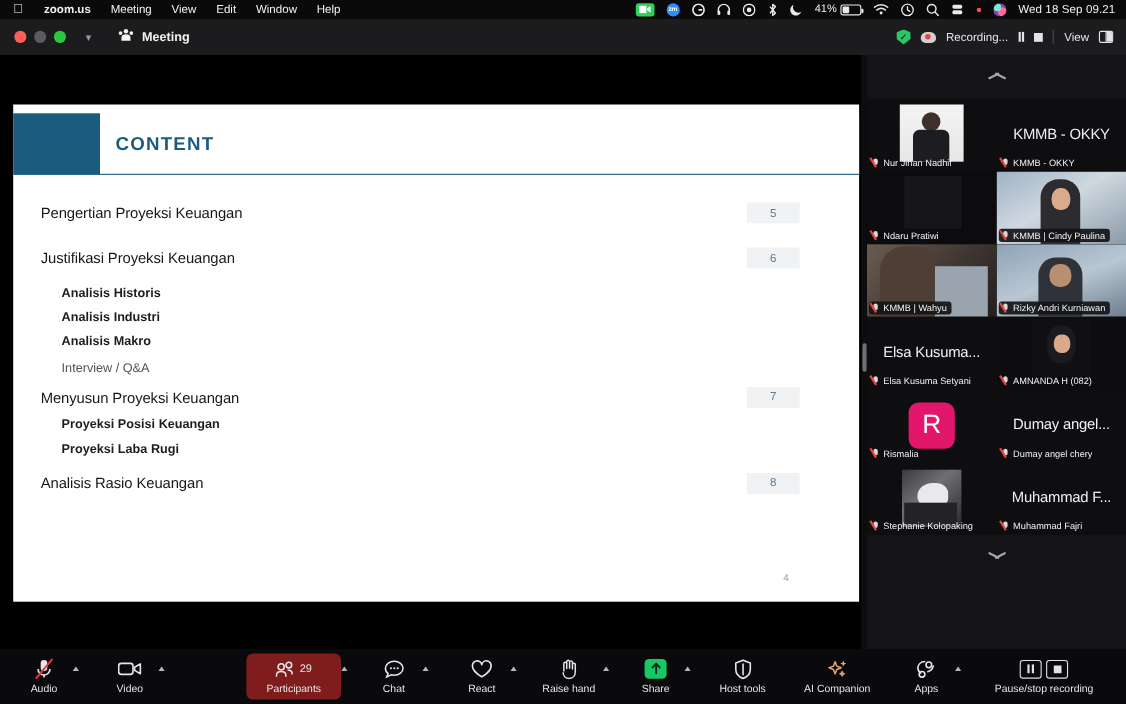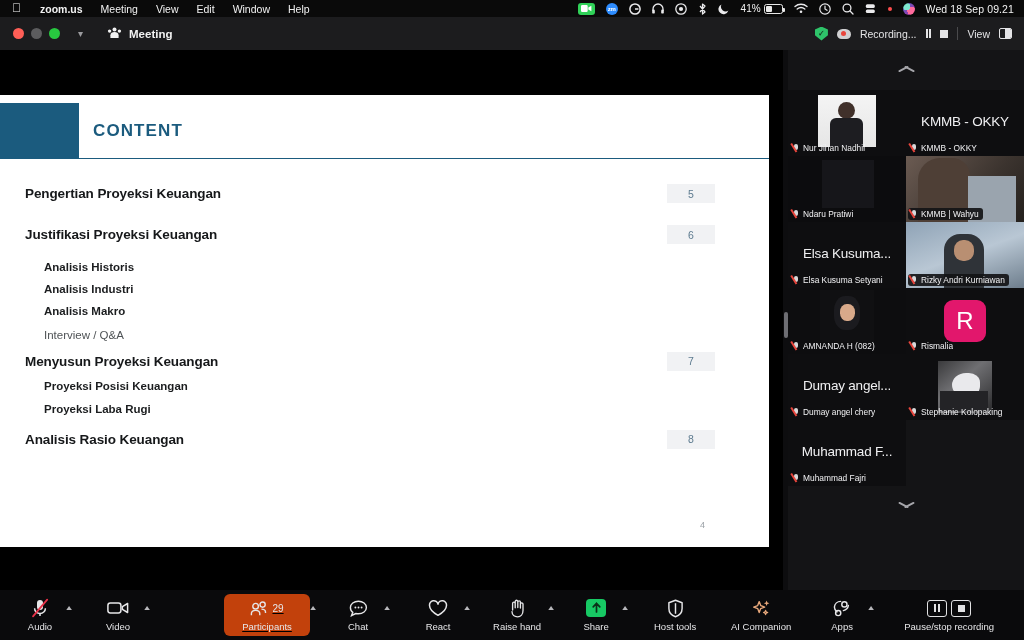--- a/index.html
+++ b/index.html
@@ -96,41 +96,41 @@
   }
   .view-layout i { display:block; height:100%; }
   .view-layout i:first-child { width:58%; background:transparent; border-right:1.2px solid #e4e4e6; }
   .view-layout i:last-child { width:42%; background:#e4e4e6; }
 
   
   .stage {
     position:absolute; top:50px; left:0; width:783px; height:540px; background:#000;
   }
   .slide {
-    position:absolute; top:45px; left:0; width:769px; height:452px; background:#fff;
+    position:absolute; top:45px; left:12px; width:769px; height:452px; background:#fff;
   }
   .slide-headband { position:absolute; top:8px; left:0; width:769px; height:56px; }
   .headband-block { position:absolute; top:0; left:0; width:79px; height:56px; background:#1b5b7e; }
   .headband-white {
     position:absolute; top:0; left:79px; width:690px; height:56px;
     background:#fff; border-bottom:1.6px solid #1b5b7e;
     display:flex; align-items:center;
   }
   .headband-title {
     color:#1b5b7e; font-size:17px; font-weight:bold; letter-spacing:1.1px;
     padding-left:14px;
   }
   .toc { position:absolute; top:78px; left:0; width:769px; }
   .toc-row {
     display:flex; align-items:center; justify-content:space-between;
     padding-right:54px;
   }
   .toc-label { color:#16181a; white-space:nowrap; }
   .toc-row.level0 .toc-label {
-    font-size:13.5px; font-weight:bold; padding-left:25px; letter-spacing:-0.1px;
+    font-size:13.5px; font-weight:normal; padding-left:25px; letter-spacing:-0.1px;
   }
   .toc-row.level1 .toc-label { font-size:11.5px; padding-left:44px; }
   .toc-row.level1.bold .toc-label { font-weight:bold; color:#1b1d1f; }
   .toc-row.level1.light .toc-label { font-weight:normal; color:#4f5356; }
   .page-badge {
     min-width:48px; height:19px; background:#f1f2f4; color:#5d7b8f;
     font-size:10.5px; display:flex; align-items:center; justify-content:center;
   }
   .page-badge.empty { background:transparent; }
   .slide-number {
@@ -210,21 +210,21 @@
   
   .toolbar {
     position:absolute; top:590px; left:0; width:1024px; height:50px;
     background:#0a0a0c; display:flex; align-items:center;
   }
   .tb-group { display:flex; align-items:center; }
   .tb-btn {
     display:flex; flex-direction:column; align-items:center; justify-content:center;
     min-width:52px; height:42px; padding:0 5px; border-radius:6px;
   }
-  .tb-btn.active { background:#c2410c;text-decoration:underline; }
+  .tb-btn.active { background:#7f1d1d; }
   .tb-btn .tb-ico { height:20px; display:flex; align-items:center; justify-content:center; }
   .tb-btn .tb-lbl { color:#e6e6e8; font-size:9.5px; margin-top:3px; white-space:nowrap; }
   .caret {
     color:#b8b8bc; font-size:8px; margin:0 3px 14px 1px; line-height:1;
     transform:scaleX(1.4);
   }
   .count-badge { color:#e6e6e8; font-size:10px; margin-left:3px; }
   .share-sq {
     width:20px; height:18px; background:#17c964; border-radius:4px;
     display:flex; align-items:center; justify-content:center;
@@ -457,48 +457,58 @@
     <div class="tile dark">
       <div class="tile-photo" style="background:#0c0c0e">
         <div style="position:absolute;left:34px;top:4px;width:52px;height:48px;background:#16161a"></div>
       </div>
       <div class="tile-nametag">
         <span class="mic-muted"></span>
         <span class="tile-name">Ndaru Pratiwi</span>
       </div>
     </div>
 
+    <div class="tile">
+      <div class="tile-photo" style="background:linear-gradient(150deg,#9fb2c4,#cfd8e0 45%,#8b9aa8)">
+        <div style="position:absolute;left:40px;top:7px;width:36px;height:59px;background:#2b2b30;border-radius:16px 16px 0 0"></div>
+        <div style="position:absolute;left:50px;top:15px;width:17px;height:20px;border-radius:45%;background:#d9ab8c"></div>
+      </div>
+      <div class="tile-nametag hl">
+        <span class="mic-muted"></span>
+        <span class="tile-name">KMMB | Cindy Paulina</span>
+      </div>
+    </div>
 
     <div class="tile">
       <div class="tile-photo" style="background:linear-gradient(130deg,#6b5b52,#3c342f 60%,#24201d)">
         <div style="position:absolute;left:12px;top:2px;width:52px;height:64px;background:#4e3f36;border-radius:22px 18px 0 0"></div>
         <div style="position:absolute;left:62px;top:20px;width:48px;height:46px;background:#9aa4ae"></div>
       </div>
       <div class="tile-nametag hl">
         <span class="mic-muted"></span>
         <span class="tile-name">KMMB | Wahyu</span>
       </div>
     </div>
 
-    <div class="tile dark">
-      <span class="tile-bigname">Elsa Kusuma...</span>
-      <div class="tile-nametag">
-        <span class="mic-muted"></span>
-        <span class="tile-name">Elsa Kusuma Setyani</span>
-      </div>
-    </div>
-
     <div class="tile">
       <div class="tile-photo" style="background:linear-gradient(160deg,#8fa3b6,#b9c7d4 50%,#6e7e8d)">
         <div style="position:absolute;left:38px;top:12px;width:40px;height:54px;background:#2f3338;border-radius:16px 16px 0 0"></div>
         <div style="position:absolute;left:48px;top:18px;width:20px;height:21px;border-radius:45%;background:#b98f72"></div>
       </div>
       <div class="tile-nametag hl">
         <span class="mic-muted"></span>
         <span class="tile-name">Rizky Andri Kurniawan</span>
+      </div>
+    </div>
+
+    <div class="tile dark">
+      <span class="tile-bigname">Elsa Kusuma...</span>
+      <div class="tile-nametag">
+        <span class="mic-muted"></span>
+        <span class="tile-name">Elsa Kusuma Setyani</span>
       </div>
     </div>
 
     <div class="tile dark">
       <div class="tile-photo" style="background:#0d0d0f">
         <div style="position:absolute;left:32px;top:2px;width:54px;height:52px;background:#101012"></div>
         <div style="position:absolute;left:46px;top:8px;width:26px;height:34px;border-radius:42%;background:#1b1b1f"></div>
         <div style="position:absolute;left:52px;top:16px;width:15px;height:17px;border-radius:45%;background:#d8a98a"></div>
       </div>
       <div class="tile-nametag">

